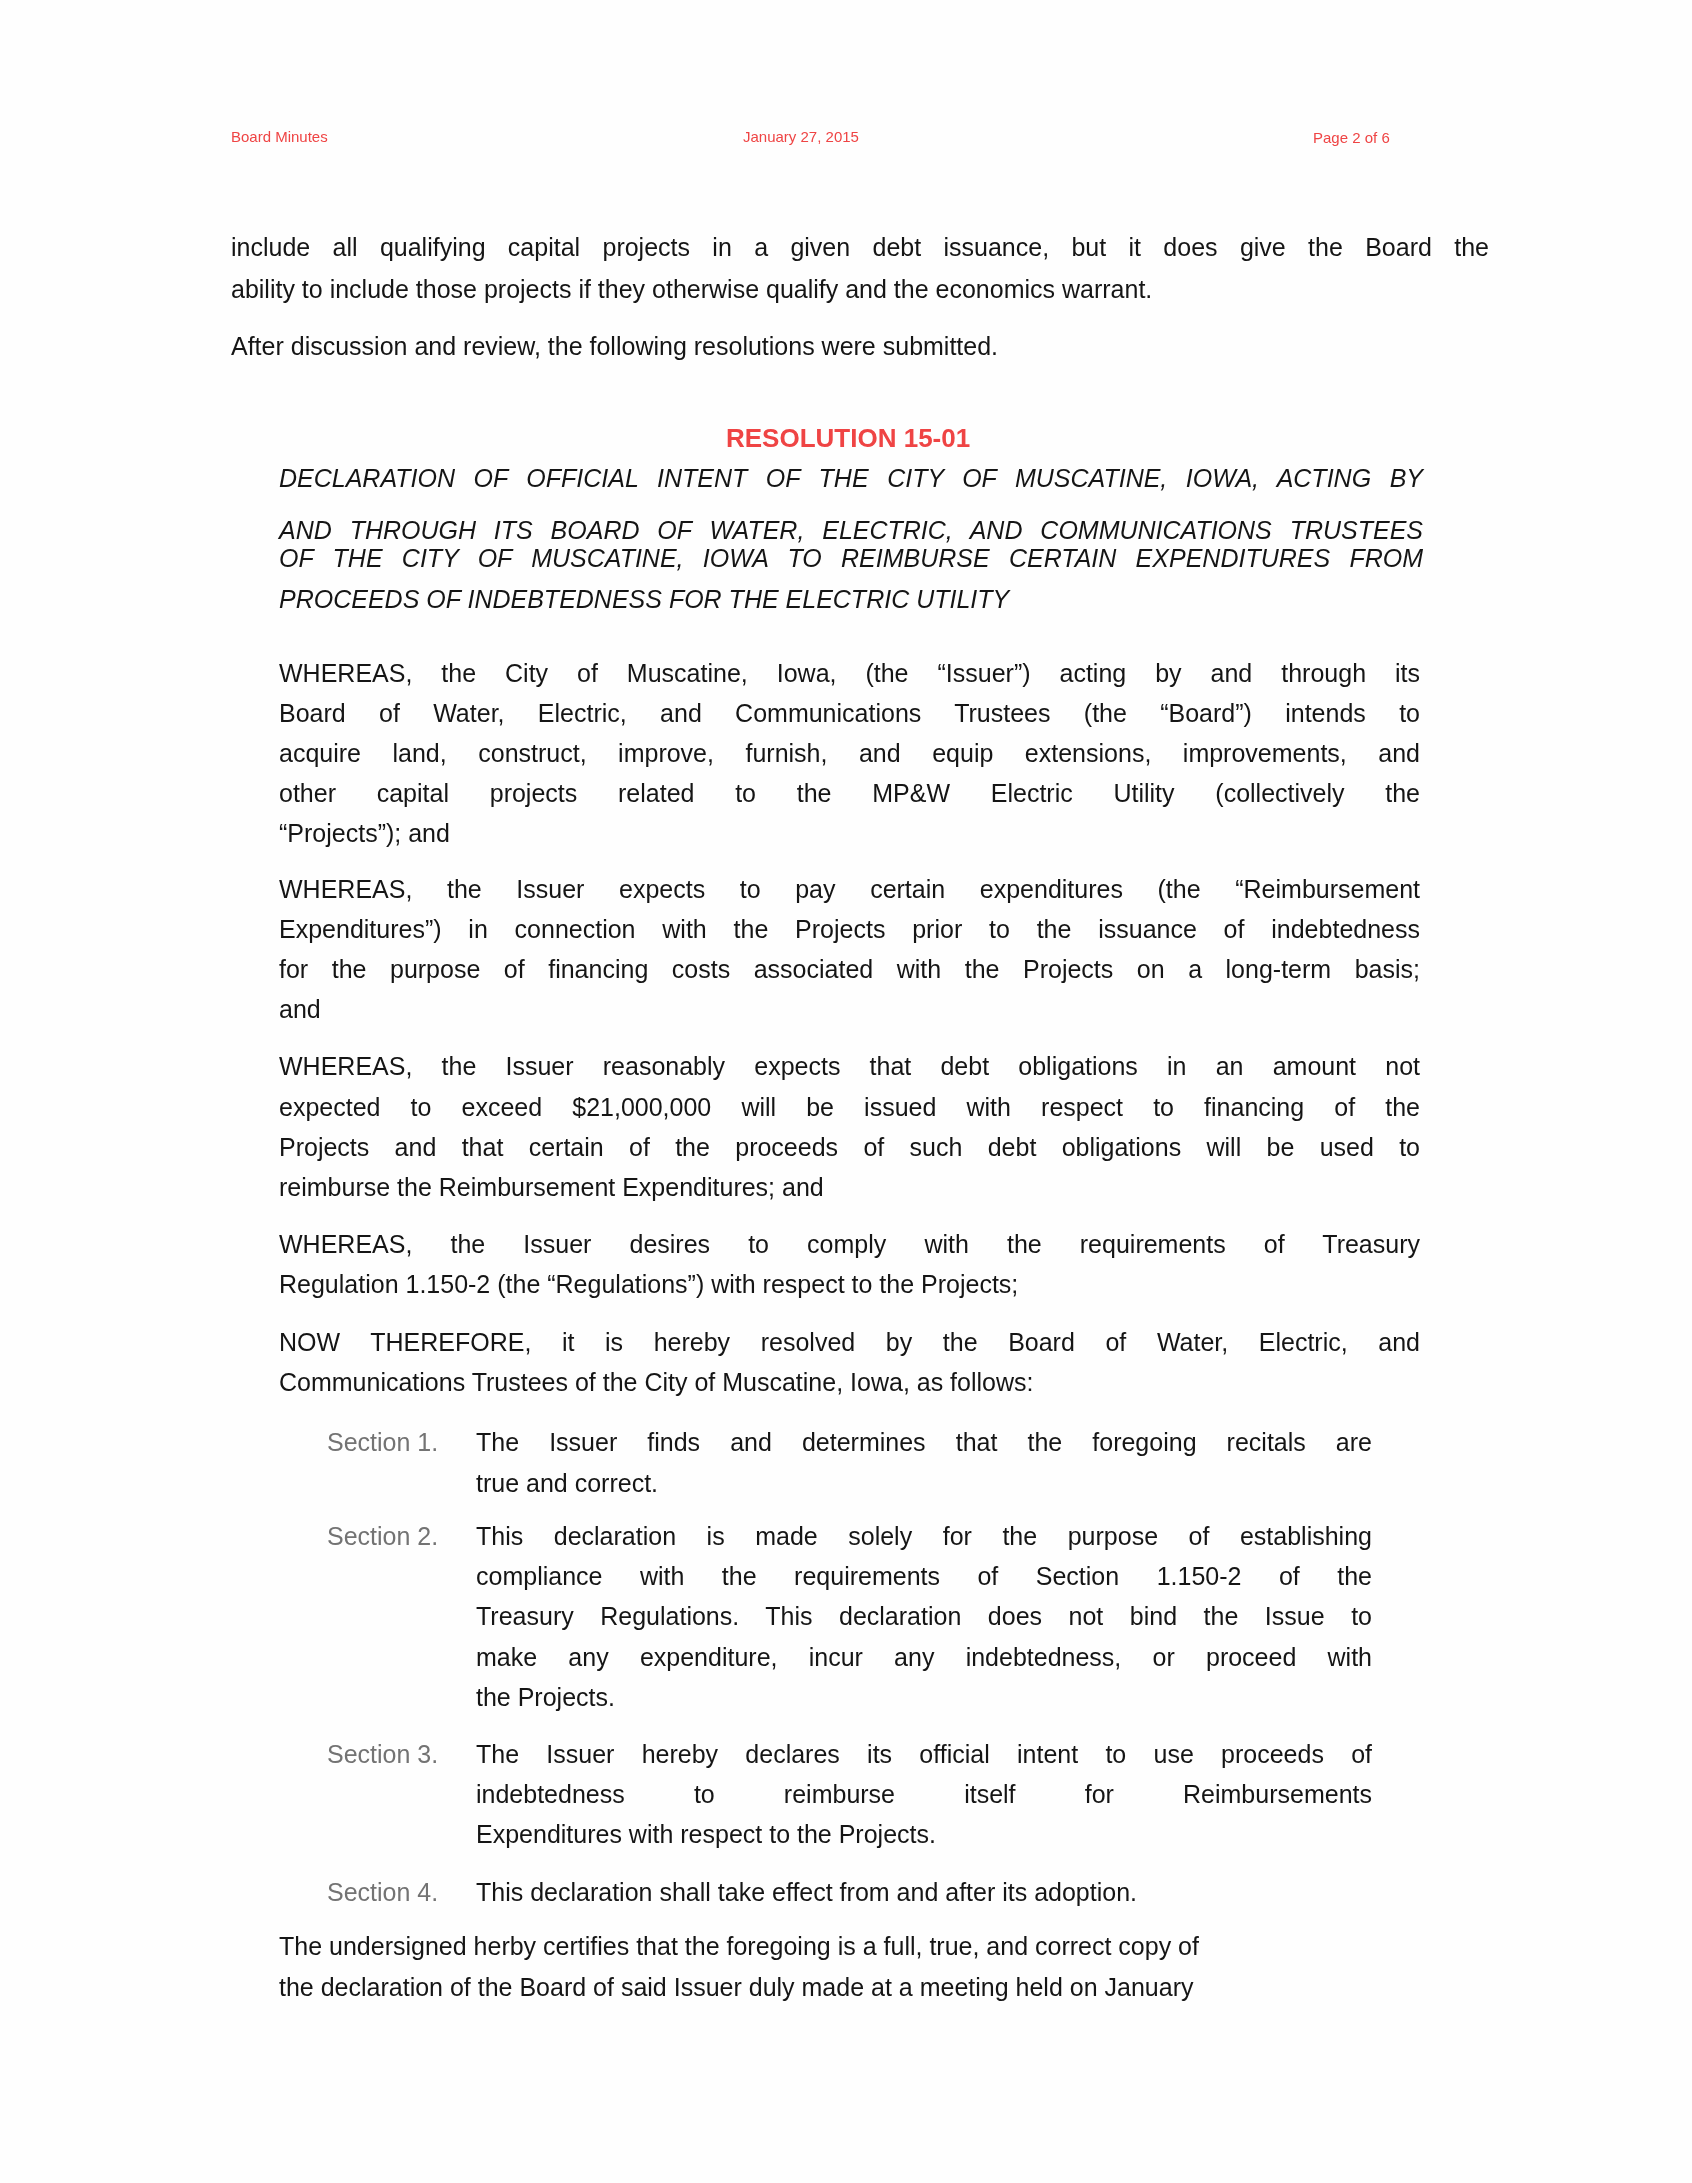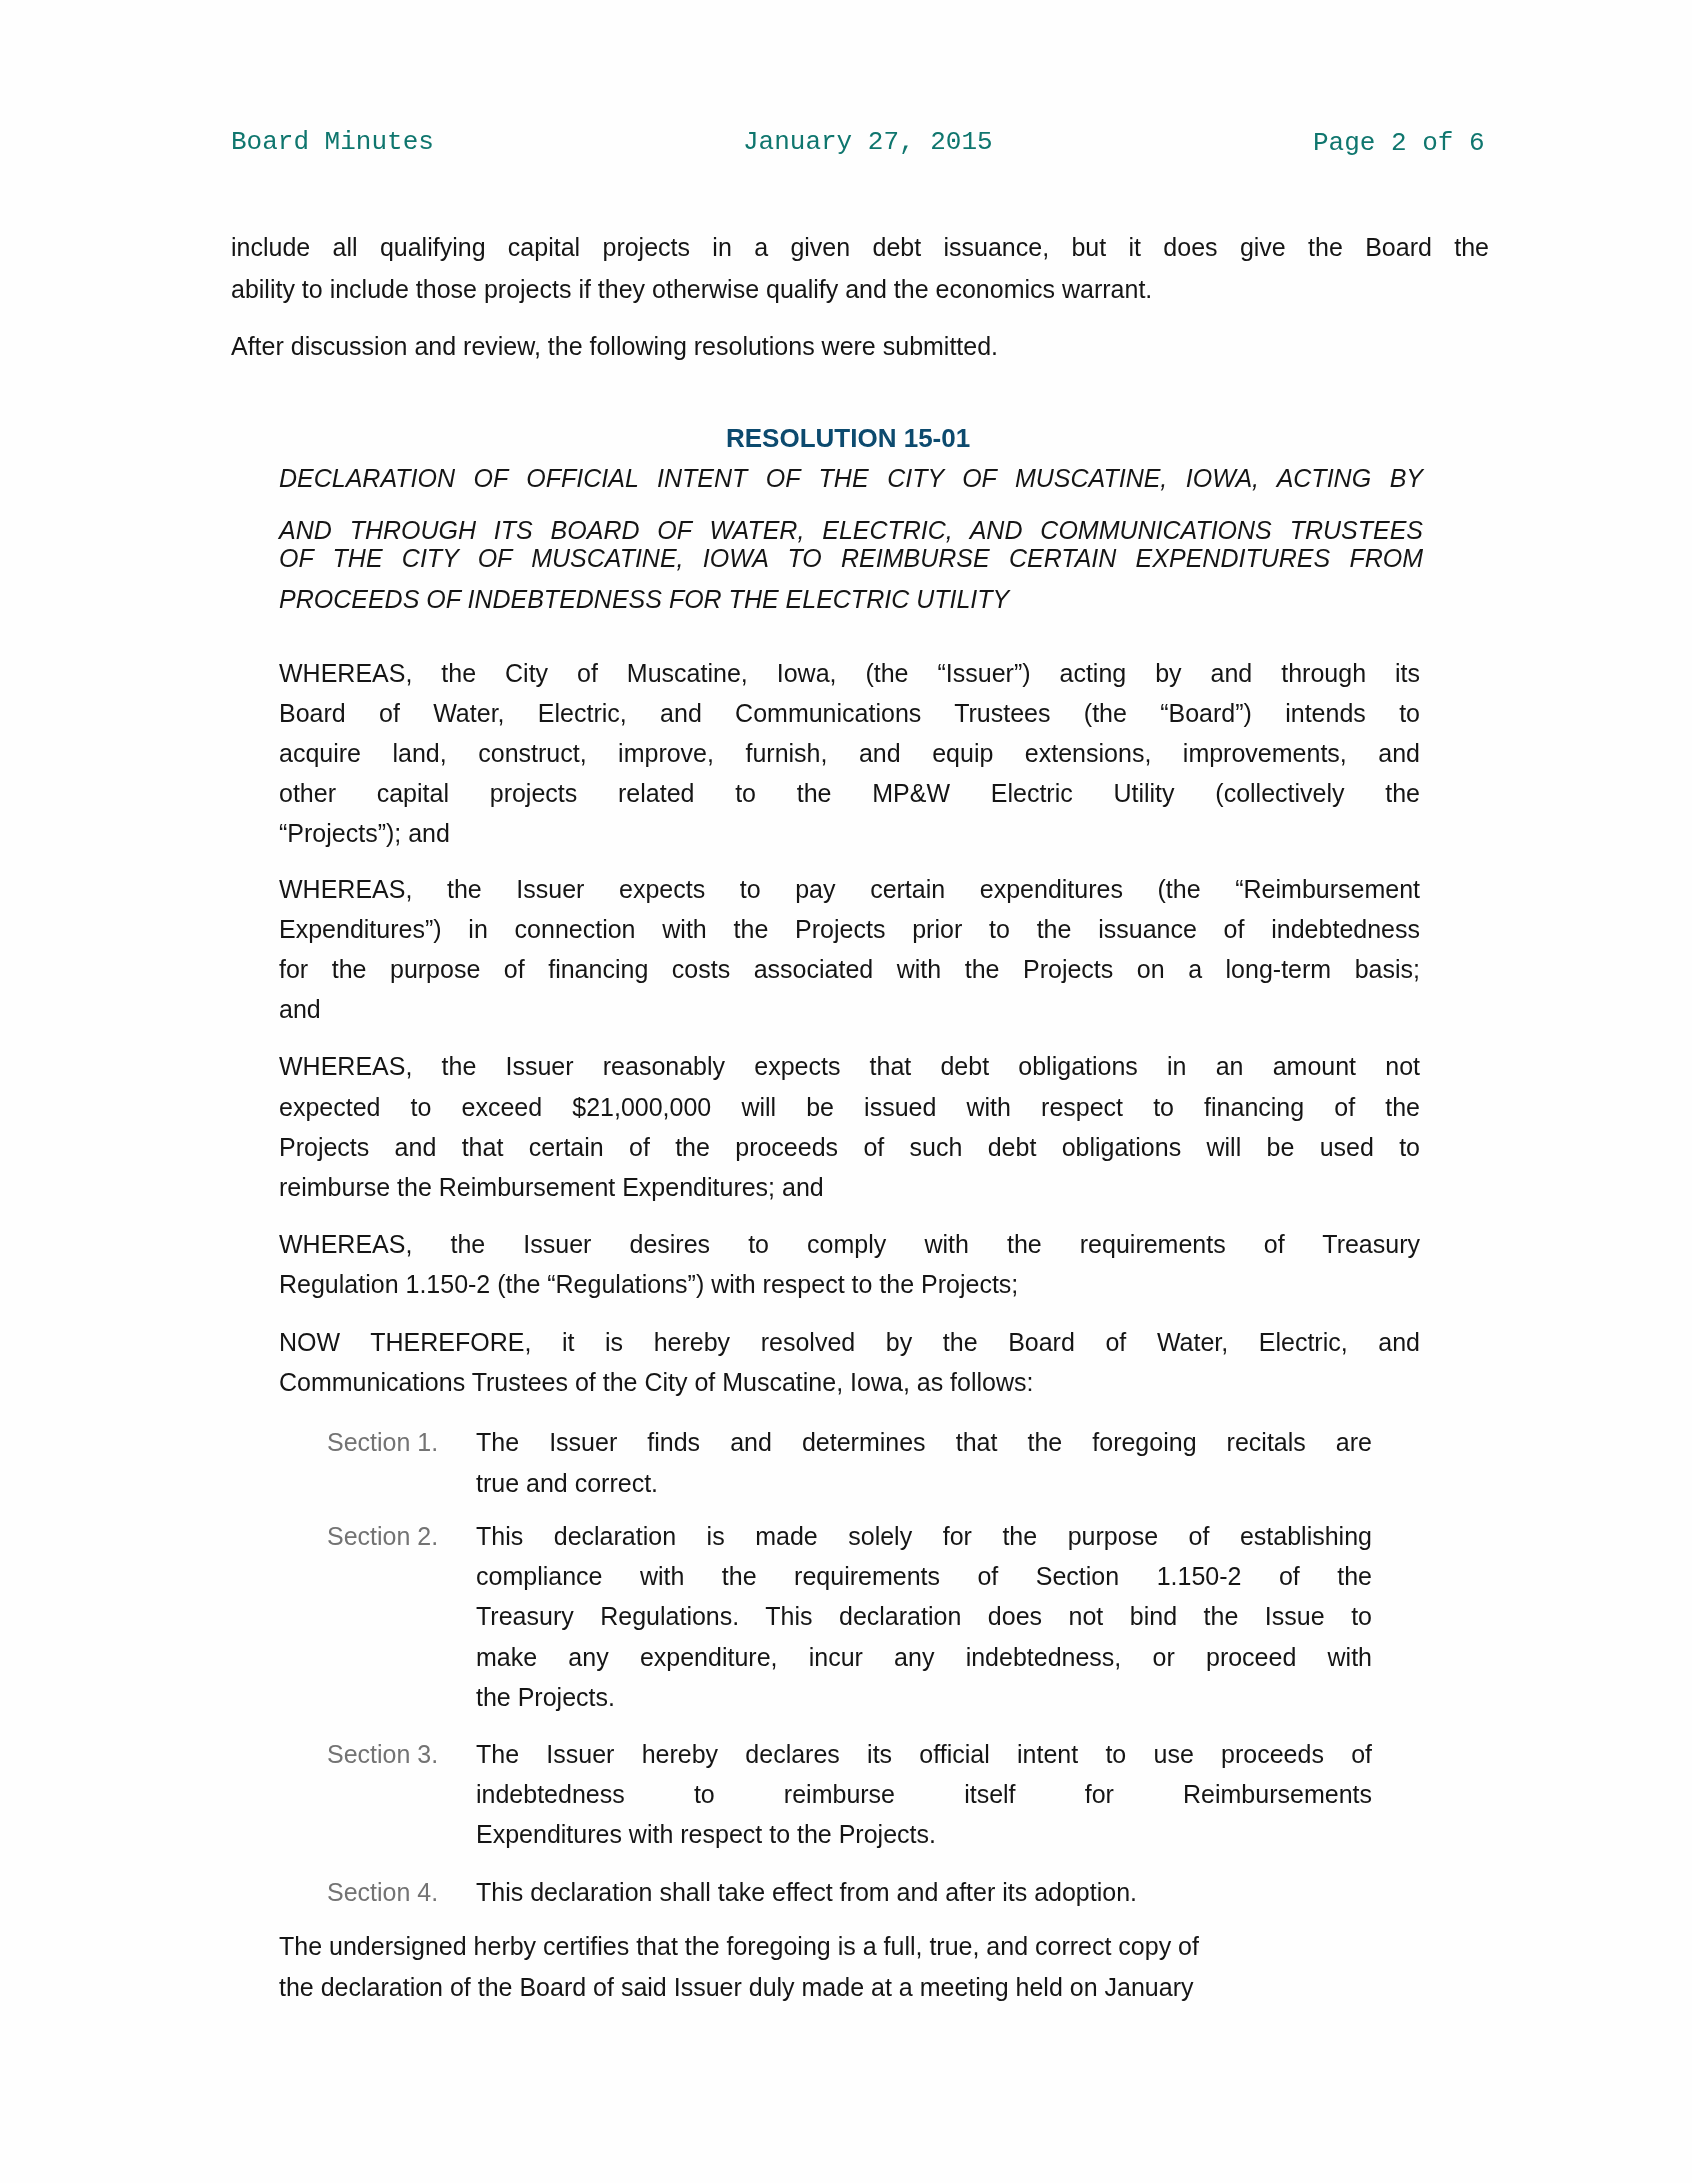--- a/index.html
+++ b/index.html
@@ -1,23 +1,23 @@
 <!DOCTYPE html>
 <html style="font-size:10.5px"><head>
 <meta charset="utf-8">
 <style>
   html, body { margin: 0; padding: 0; background: #ffffff; }
   body { width: 1693px; height: 2183px; position: relative; overflow: hidden; color: #141414; }
   .page { position: absolute; left: 0; top: 0; width: 1693px; height: 2183px; background: #fefefe; }
-  .hdr { position: absolute; font-family: Liberation Mono, monospace; font-size: 26px; color: #0f766e; white-space: nowrap; line-height: 1; }
+  .hdr { position: absolute; font-family: Liberation Sans, sans-serif; font-size: 15px; color: #ef4444; white-space: nowrap; line-height: 1; }
   .ln { position: absolute; font-family: "Liberation Sans", sans-serif; font-size: 25px; line-height: 1; white-space: nowrap; color: #151515; }
   .ln.j { text-align: justify; text-align-last: justify; white-space: normal; }
   .it { font-style: italic; }
   .sec-label { position: absolute; font-family: "Liberation Sans", sans-serif; font-size: 25px; line-height: 1; white-space: nowrap; color: #737373; }
-  .heading { position: absolute; font-family: "Liberation Sans", sans-serif; font-weight: bold; font-size: 26px; line-height: 1; white-space: nowrap; color: #0c4a6e; }
+  .heading { position: absolute; font-family: "Liberation Sans", sans-serif; font-weight: bold; font-size: 26px; line-height: 1; white-space: nowrap; color: #ef4444; }
 </style>
 </head>
 <body>
 
 <div class="page">
 
   <div class="hdr" style="left:231px; top:129px;">Board Minutes</div>
   <div class="hdr" style="left:743px; top:129px;">January 27, 2015</div>
   <div class="hdr" style="left:1313px; top:130px;">Page 2 of 6</div>
 

